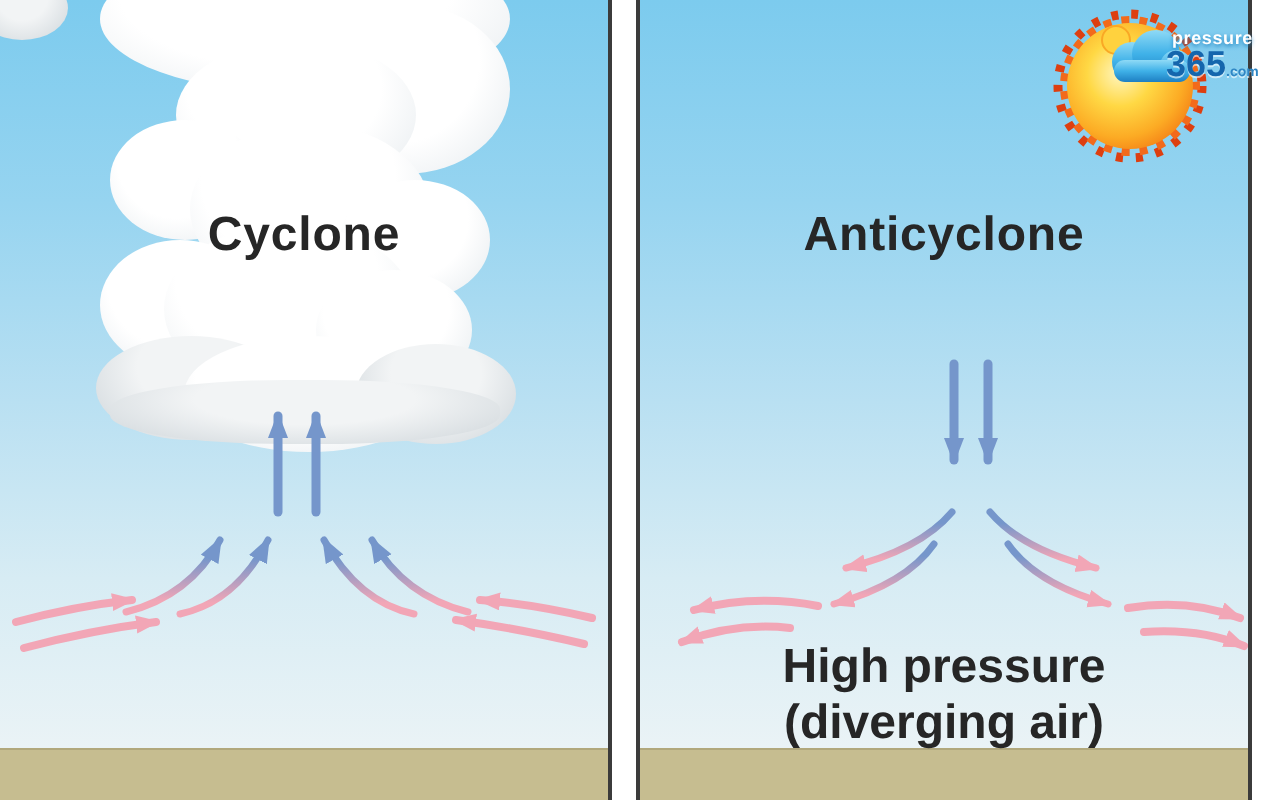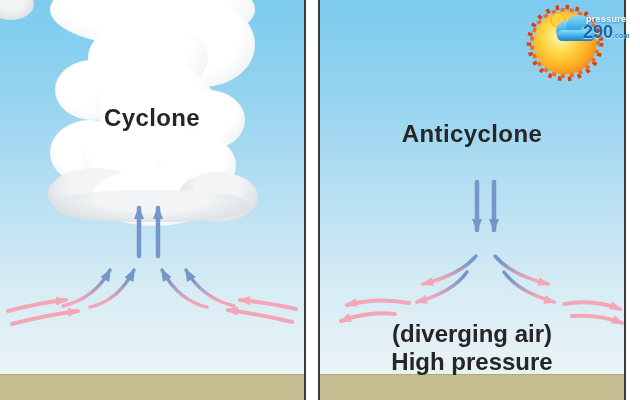--- a/index.html
+++ b/index.html
@@ -104,25 +104,25 @@
         <path d="M147,272 Q133,292 97,302" stroke="url(#fadeDown)" stroke-width="3.5" marker-end="url(#headP)"></path>
         <path d="M175,256 Q191,275 228,284" stroke="url(#fadeDown)" stroke-width="3.5" marker-end="url(#headP)"></path>
         <path d="M184,272 Q198,292 234,302" stroke="url(#fadeDown)" stroke-width="3.5" marker-end="url(#headP)"></path>
         <path d="M89,303 Q58,297 27,305" stroke-width="4" marker-end="url(#headP)" style="stroke:var(--arrow-pink,#f2a6b6)"></path>
         <path d="M75,314 Q48,311 21,321" stroke-width="4" marker-end="url(#headP)" style="stroke:var(--arrow-pink,#f2a6b6)"></path>
         <path d="M244,304 Q274,299 300,309" stroke-width="4" marker-end="url(#headP)" style="stroke:var(--arrow-pink,#f2a6b6)"></path>
         <path d="M252,316 Q280,314 302,323" stroke-width="4" marker-end="url(#headP)" style="stroke:var(--arrow-pink,#f2a6b6)"></path>
       </g>
     </svg>
 
-    <h2 class="title" style="margin:16px">Anticyclone</h2>
+    <h2 class="title" style="margin:0">Anticyclone</h2>
 
     <div class="pressure">
+      <div>High pressure</div>
       <div>(diverging air)</div>
-      <div>High pressure</div>
     </div>
 
     <div class="logo">
       <svg width="106" height="88" viewBox="0 0 106 88">
         <defs>
           <radialGradient id="sunG" cx="0.42" cy="0.4" r="0.65">
             <stop offset="0" stop-color="#fff6c0"></stop>
             <stop offset="0.4" stop-color="#ffd844"></stop>
             <stop offset="0.78" stop-color="#fcab24"></stop>
             <stop offset="1" stop-color="#f58417"></stop>
@@ -138,19 +138,19 @@
         <circle cx="39" cy="41" r="31.5" fill="url(#sunG)"></circle>
         <circle cx="32" cy="18" r="7" fill="#ffd23e" stroke="#f9a825" stroke-width="1"></circle>
         <g>
           <circle cx="40" cy="29" r="10" fill="url(#cloudG)"></circle>
           <circle cx="52" cy="25" r="12" fill="url(#cloudG)"></circle>
           <circle cx="62" cy="31" r="8" fill="url(#cloudG)"></circle>
           <rect x="31" y="28" width="38" height="11" rx="5.5" fill="url(#cloudG)"></rect>
         </g>
       </svg>
       <span class="logo-word">pressure</span>
-      <span class="logo-num"><span>290</span><span class="logo-tld">.com</span></span>
+      <span class="logo-num"><span>365</span><span class="logo-tld">.com</span></span>
     </div>
 
     <div class="ground"></div>
   </section>
 
 </div>
 
 </body></html>

